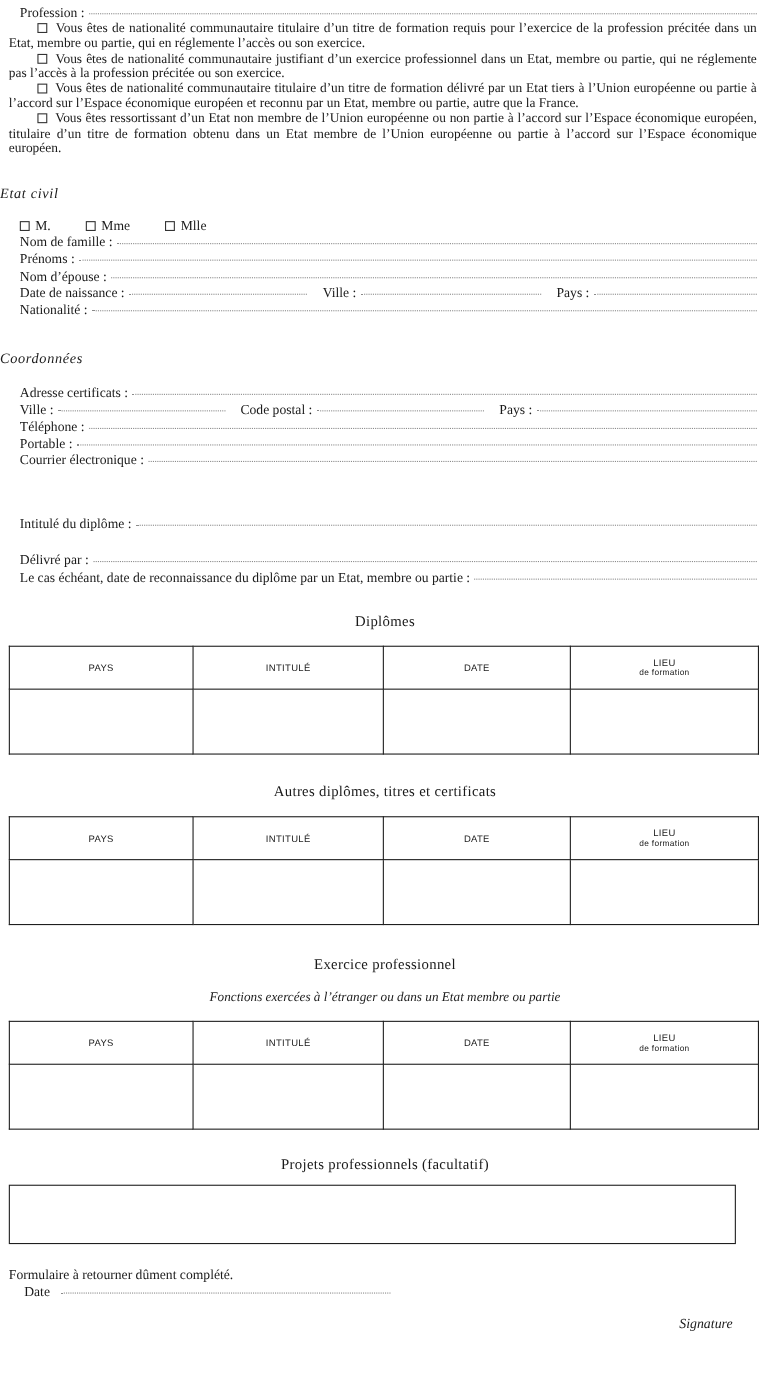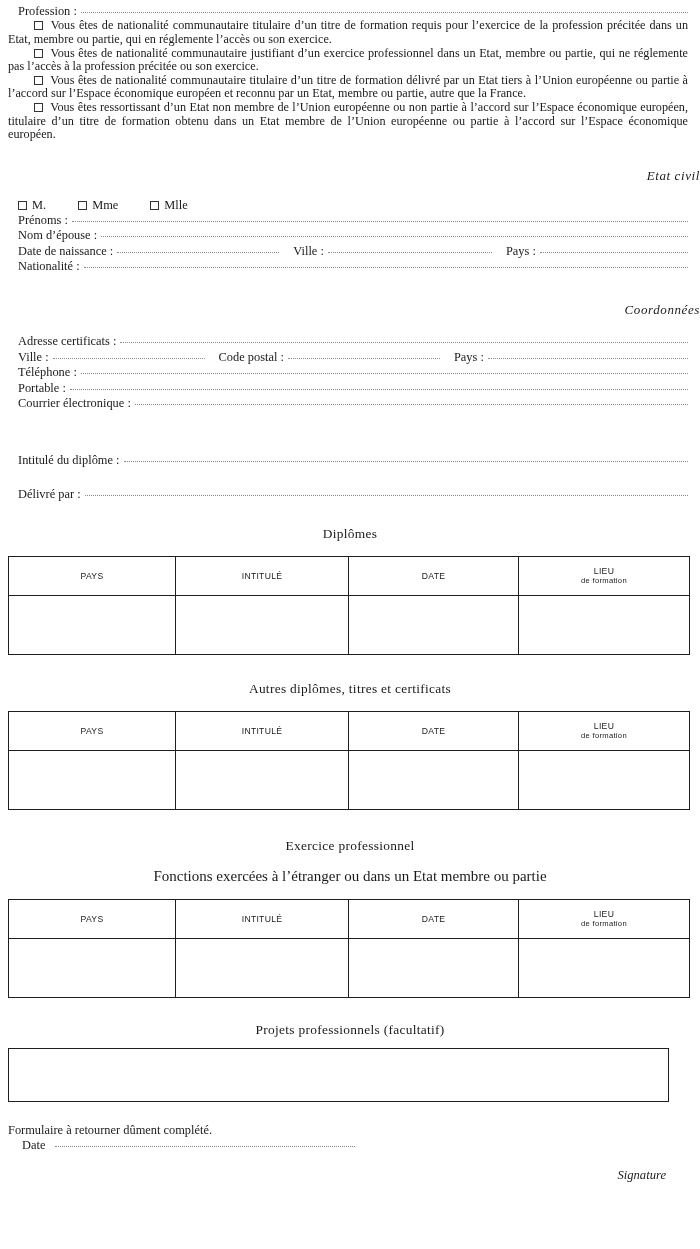--- a/index.html
+++ b/index.html
@@ -58,36 +58,37 @@
     top: -2px;
     min-width: 20px;
     height: 0;
   }
   .fieldline .dots.fixed {
     flex: 0 0 auto;
   }
 
   
   .sec-head-italic {
-    text-align: right;
+    text-align: left;
     font-style: italic;
     font-size: 13px;
     letter-spacing: 0.6px;
     margin: 0;
   }
   .sec-head-plain {
     text-align: center;
     font-size: 13.4px;
     letter-spacing: 0.3px;
     margin: 0;
   }
   .sec-sub-plain {
     text-align: center;
-    font-size: 15px;
-    margin: 0;
+    font-size: 12px;
+    margin: 0;
+    font-style: italic;
   }
 
   
   .cb {
     display: inline-block;
     width: 9px;
     height: 9px;
     border: 1px solid #333;
     background: #fff;
     vertical-align: -1px;
@@ -213,20 +214,24 @@
       <span class="cb"></span>
       <span>Mme</span>
     </span>
     <span class="opt">
       <span class="cb"></span>
       <span>Mlle</span>
     </span>
   </div>
 
   <div class="fieldline">
+    <span class="lbl">Nom de famille :</span>
+    <span class="dots"></span>
+  </div>
+  <div class="fieldline">
     <span class="lbl">Prénoms :</span>
     <span class="dots"></span>
   </div>
   <div class="fieldline">
     <span class="lbl">Nom d’épouse :</span>
     <span class="dots"></span>
   </div>
   <div class="fieldline">
     <span class="lbl">Date de naissance :</span>
     <span class="dots fixed" style="width:162px"></span>
@@ -274,20 +279,24 @@
 
   <div class="fieldline">
     <span class="lbl">Intitulé du diplôme :</span>
     <span class="dots"></span>
   </div>
 
   <div class="sp18"></div>
 
   <div class="fieldline">
     <span class="lbl">Délivré par :</span>
+    <span class="dots"></span>
+  </div>
+  <div class="fieldline">
+    <span class="lbl">Le cas échéant, date de reconnaissance du diplôme par un Etat, membre ou partie :</span>
     <span class="dots"></span>
   </div>
 
   <div class="sp24"></div>
   <div class="sec-head-plain">Diplômes</div>
   <div class="sp14"></div>
 
   <table class="tbl">
     <thead>
       <tr>

